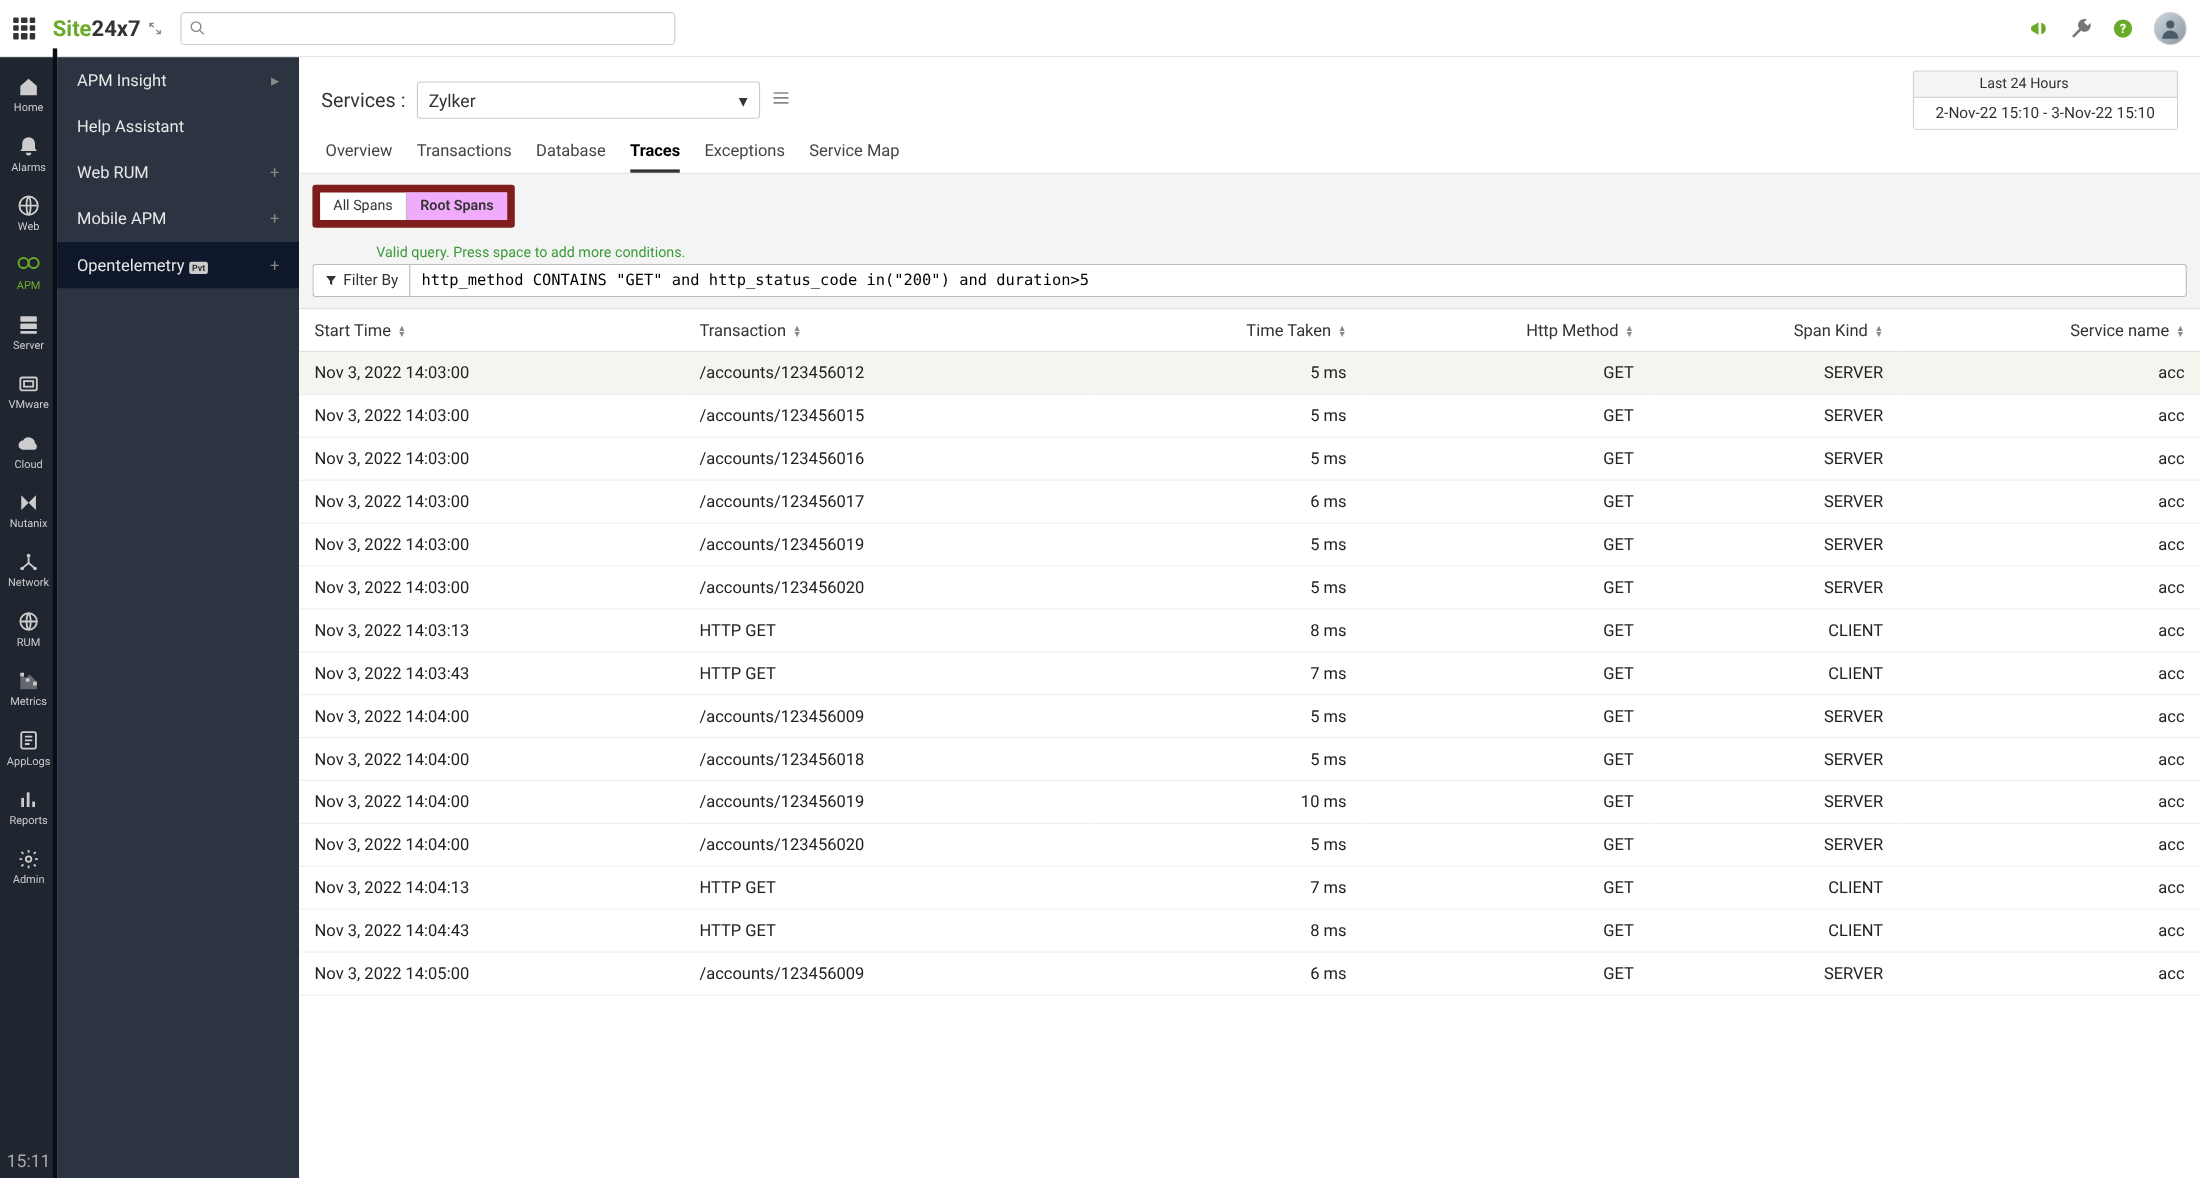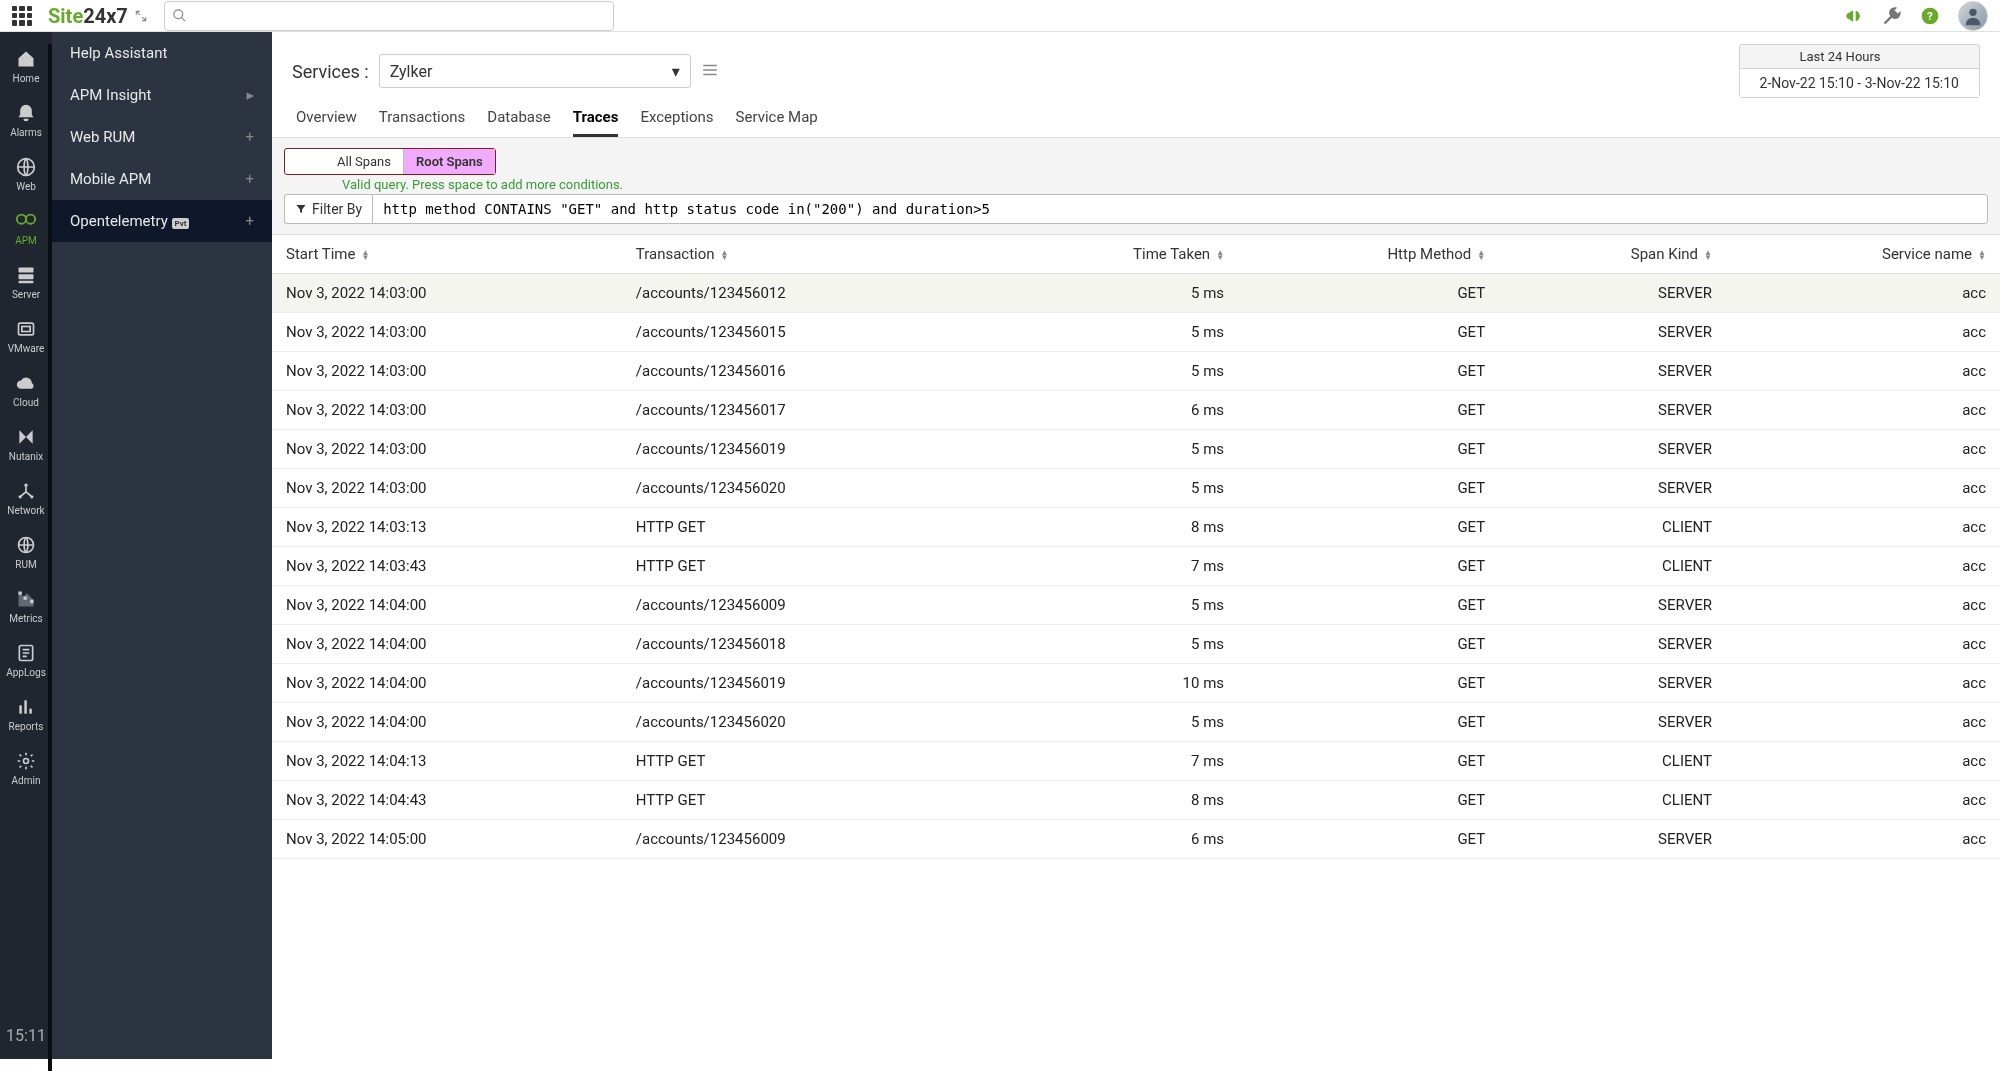--- a/index.html
+++ b/index.html
@@ -1,17 +1,17 @@
 <!DOCTYPE html>
 <html><head>
 <meta charset="utf-8">
 <style>
 * { margin:0; padding:0; box-sizing:border-box; font-family:-apple-system,BlinkMacSystemFont,"Segoe UI",Roboto,sans-serif; }
 body { background:#fff; color:#333; font-size:14px; overflow:hidden; }
-.top-bar { height:32px; border-bottom:1px solid #e0e0e0; display:flex; align-items:center; padding:0 12px; gap:16px;justify-content:space-between; }
+.top-bar { height:52px; border-bottom:1px solid #e0e0e0; display:flex; align-items:center; padding:0 12px; gap:16px;justify-content:space-between; }
 .apps-icon { width:20px; height:20px; display:grid; grid-template-columns:repeat(3,1fr); gap:2px; cursor:pointer; }
 .apps-icon span { background:#333; border-radius:1px; }
 .logo { font-size:20px; font-weight:700; color:#333; cursor:pointer; display:flex; align-items:center; gap:6px;}
 .logo .green { color:#6aaa2a; }
 .expand-icon svg { width:14px; height:14px; stroke:#888; }
 .search-wrap { position:relative; width:450px; }
 .search-wrap input { width:100%; height:30px; border:1px solid #ccc; border-radius:4px; padding:0 8px 0 30px; font-size:14px; }
 .search-wrap .sicon { position:absolute; left:8px; top:7px; color:#888; }
 .top-right { margin-left:auto; display:flex; align-items:center; gap:18px; }
 .top-right .ticon { color:#777; cursor:pointer; width:20px; height:20px; display:flex; align-items:center; justify-content:center; }
@@ -33,21 +33,21 @@
 .svc-label { font-size:18px; color:#333; }
 .svc-select { border:1px solid #ccc; border-radius:3px; height:34px; width:312px; display:flex; align-items:center; justify-content:space-between; padding:0 10px; cursor:pointer; font-size:16px; }
 .list-toggle { color:#888; cursor:pointer; }
 .time-box { margin-left:auto; border:1px solid #d0d0d0; border-radius:3px; text-align:left; background:#f4f4f4; }
 .time-box .tlabel { padding:4px 60px; font-size:13px; border-bottom:1px solid #d0d0d0; }
 .time-box .trange { padding:6px 20px; font-size:14px; background:#fff; }
 .tabs { display:flex; gap:22px; padding:10px 24px 0 24px; border-bottom:1px solid #e0e0e0; }
 .tab { padding-bottom:8px; cursor:pointer; font-size:15px; color:#444; }
 .tab.active { font-weight:700; border-bottom:3px solid #333; color:#000; }
 .filter-area { background:#f4f4f4; padding:10px 12px; border-bottom:1px solid #e0e0e0; }
-.span-toggle { display:inline-flex; border:1px solid #7f1d1d; border-radius:3px; background:#fff; margin-bottom:2px;padding-left:40px; }
+.span-toggle { display:inline-flex; border:7px solid #7f1d1d; border-radius:3px; background:#fff; margin-bottom:16px; }
 .span-toggle div { padding:5px 12px; font-size:13px; cursor:pointer; }
 .span-toggle div.active { font-weight:600; background:#f0abfc; }
 .span-toggle div:first-child { border-right:1px solid #bbb; }
 .hint { color:#3a9a3a; font-size:13px; margin-left:58px; margin-bottom:2px; }
 .filter-row { display:flex; align-items:center; gap:0; }
 .filter-label { border:1px solid #bbb; border-right:none; background:#fff; padding:6px 10px; font-size:14px; display:flex; align-items:center; gap:5px; border-radius:3px 0 0 3px; }
 .filter-input { flex:1; border:1px solid #bbb; padding:6px 10px; font-family:Menlo,Consolas,monospace; font-size:14px; background:#fff; border-radius:0 3px 3px 0; }
 .table-wrap { flex:1; overflow-y:auto; }
 table { width:100%; border-collapse:collapse; }
 th { text-align:left; padding:10px 14px; font-weight:400; color:#333; font-size:15px; border-bottom:1px solid #e0e0e0; white-space:nowrap; }
@@ -244,25 +244,25 @@
           </svg>
         </span>
         <span>Admin</span>
       </div>
       <div class="nav-time">15:11</div>
     </div>
   <div class="nav-scroll"></div>
 
   <div class="sub-nav" id="sub-nav">
       <div class="sub-item">
-        <span>Help Assistant</span>
-      </div>
-      <div class="sub-item">
         <span>APM Insight</span>
         <span class="chev">▸</span>
+      </div>
+      <div class="sub-item">
+        <span>Help Assistant</span>
       </div>
       <div class="sub-item">
         <span>Web RUM</span>
         <span class="chev">+</span>
       </div>
       <div class="sub-item">
         <span>Mobile APM</span>
         <span class="chev">+</span>
       </div>
       <div class="sub-item active">

